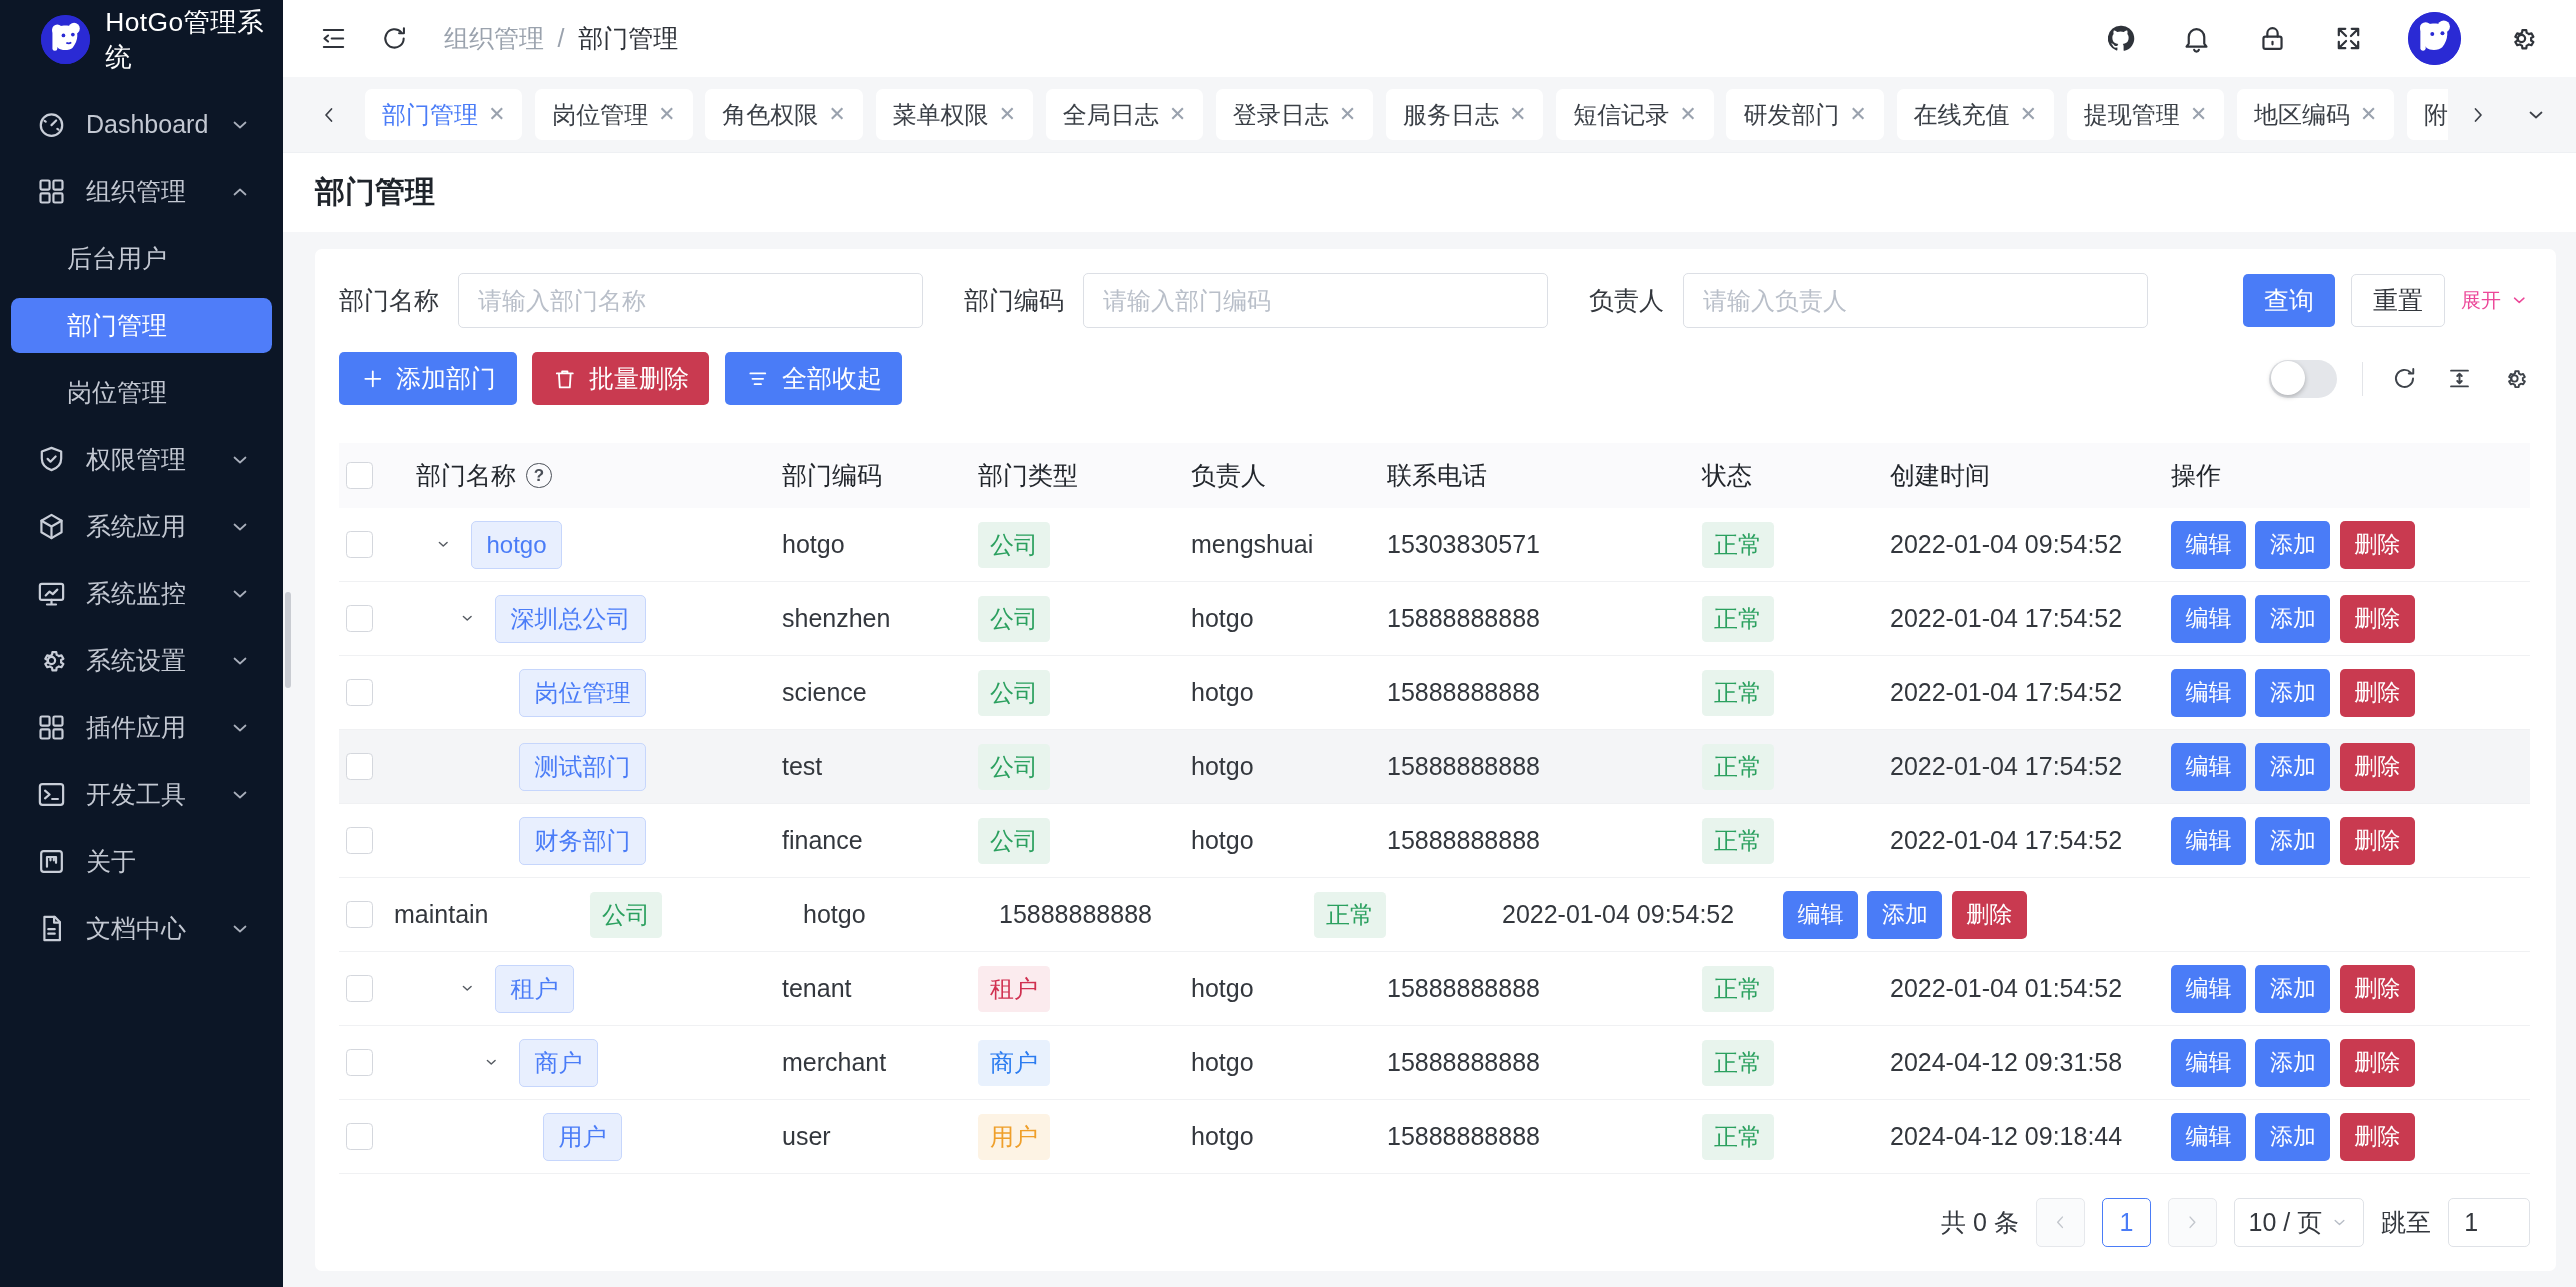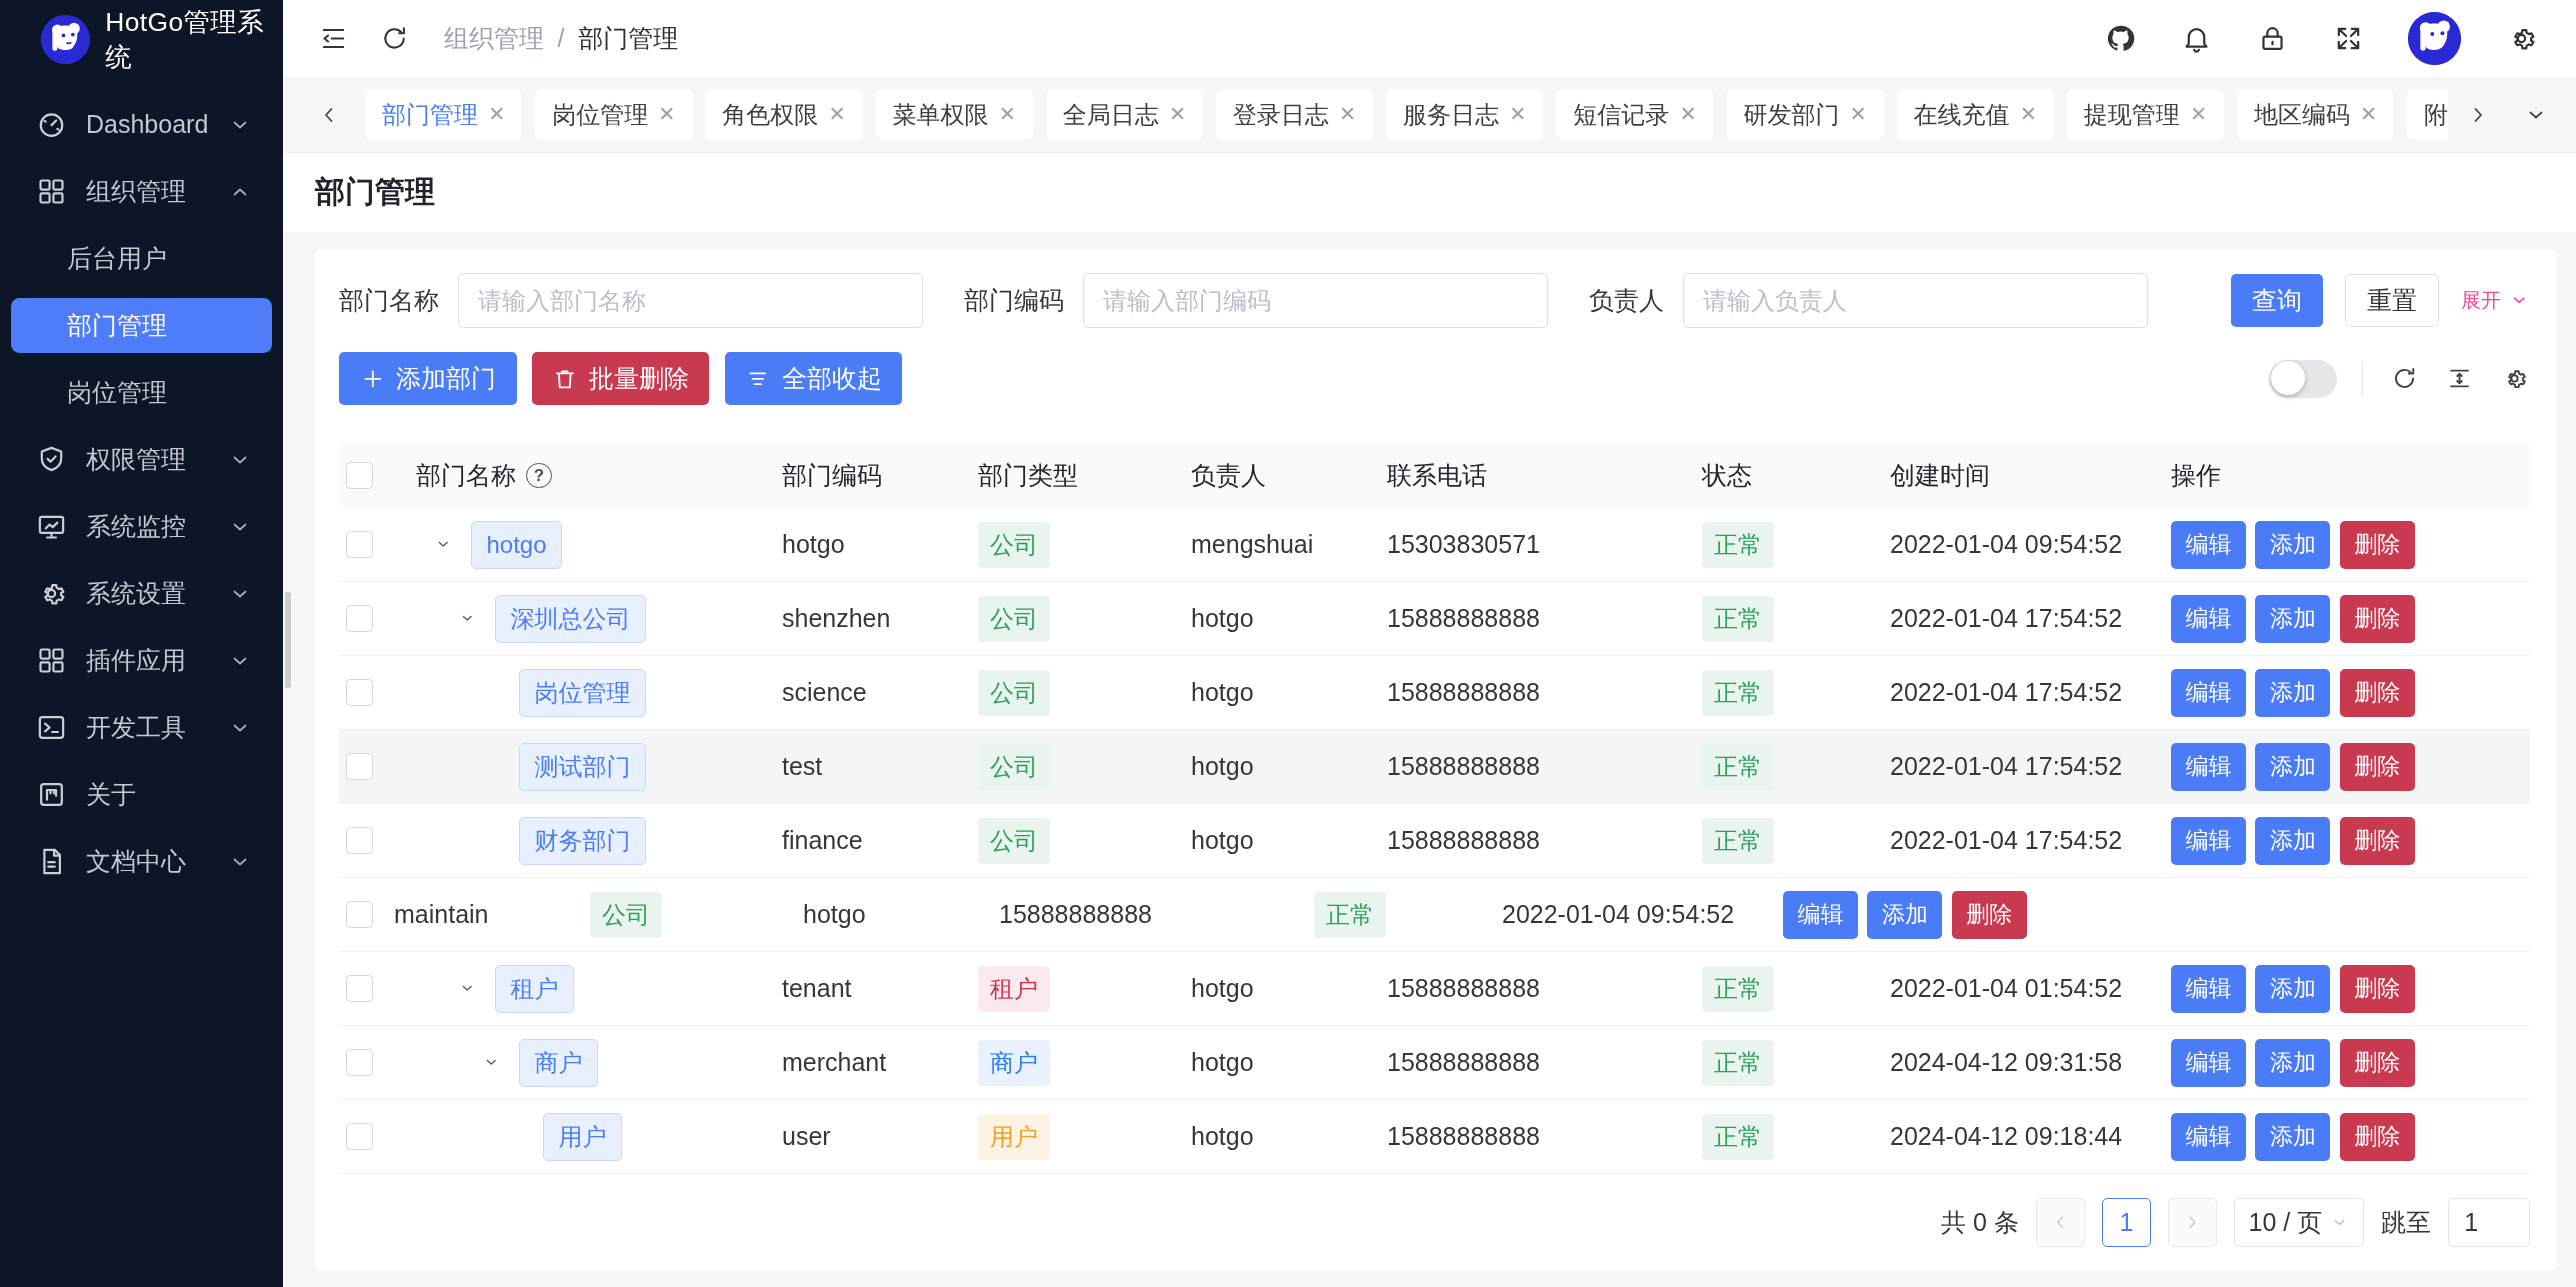--- a/index.html
+++ b/index.html
@@ -57,21 +57,21 @@
 
   
   .card { margin:17px 20.5px 0 32px; background:#fff; border-radius:6.8px; padding:24px 25.6px 24px 24px; }
 
   .search-row { display:flex; align-items:center; }
   .s-field { display:flex; align-items:center; margin-right:41px; }
   .s-label { font-size:25px; color:#33373d; margin-right:19px; white-space:nowrap; }
   .s-input { width:465px; height:55px; border:0.9px solid #dcdfe5; border-radius:5.1px; padding:0 19px;
              font-size:24px; color:#33373d; background:#fff; font-family:inherit; }
   .s-input::placeholder { color:#b9bfc9; }
-  .search-btns { margin-left:auto; display:flex; align-items:center; gap:22px; }
+  .search-btns { margin-left:auto; display:flex; align-items:center; gap:16px; }
   .btn { border:none; cursor:pointer; font-family:inherit; display:inline-flex; align-items:center; justify-content:center; }
   .btn-primary { background:#4a7cf7; color:#fff; height:53px; padding:0 21px; border-radius:5.1px; font-size:25px; }
   .btn-plain { background:#fff; color:#33373d; height:53px; padding:0 21px; border-radius:5.1px; font-size:25px; border:0.9px solid #dcdfe5; }
   .link-blue { color:#ec4899; font-size:20px; display:inline-flex; align-items:center; gap:8.5px; cursor:pointer; background:none; border:none; font-family:inherit; }
   .link-blue svg { width:20.5px; height:20.5px; }
 
   .toolbar-row { margin-top:24px; display:flex; align-items:center; }
   .tb-btn { height:53px; padding:0 20.5px; border-radius:5.1px; font-size:25px; color:#fff;
             display:inline-flex; align-items:center; gap:11px; margin-right:15.3px; border:none; cursor:pointer; font-family:inherit; }
   .tb-btn svg { width:25.6px; height:25.6px; }
@@ -196,20 +196,32 @@
             </svg>
           </span>
           <span>权限管理</span>
           <span class="chev"><svg viewBox="0 0 24 24" fill="none" stroke="currentColor" stroke-width="1.7" stroke-linecap="round" stroke-linejoin="round">
               <path d="M6.5 9.5l5.5 5 5.5-5"></path>
             </svg></span>
         </div>
         <div class="menu-item">
           <span class="mi-icon">
             <svg viewBox="0 0 24 24" fill="none" stroke="currentColor" stroke-width="1.7" stroke-linecap="round" stroke-linejoin="round">
+              <path d="M12 3l7.8 4.5v9L12 21l-7.8-4.5v-9z"></path>
+              <path d="M12 12l7.8-4.5M12 12v9M12 12L4.2 7.5"></path>
+            </svg>
+          </span>
+          <span>系统应用</span>
+          <span class="chev"><svg viewBox="0 0 24 24" fill="none" stroke="currentColor" stroke-width="1.7" stroke-linecap="round" stroke-linejoin="round">
+              <path d="M6.5 9.5l5.5 5 5.5-5"></path>
+            </svg></span>
+        </div>
+        <div class="menu-item">
+          <span class="mi-icon">
+            <svg viewBox="0 0 24 24" fill="none" stroke="currentColor" stroke-width="1.7" stroke-linecap="round" stroke-linejoin="round">
               <rect x="3" y="4.5" width="18" height="12.5" rx="1.5"></rect>
               <path d="M7.5 13.5l3-3 2.5 2 3.5-3.5"></path>
               <path d="M12 17v3M8.5 20.5h7"></path>
             </svg>
           </span>
           <span>系统监控</span>
           <span class="chev"><svg viewBox="0 0 24 24" fill="none" stroke="currentColor" stroke-width="1.7" stroke-linecap="round" stroke-linejoin="round">
               <path d="M6.5 9.5l5.5 5 5.5-5"></path>
             </svg></span>
         </div>

